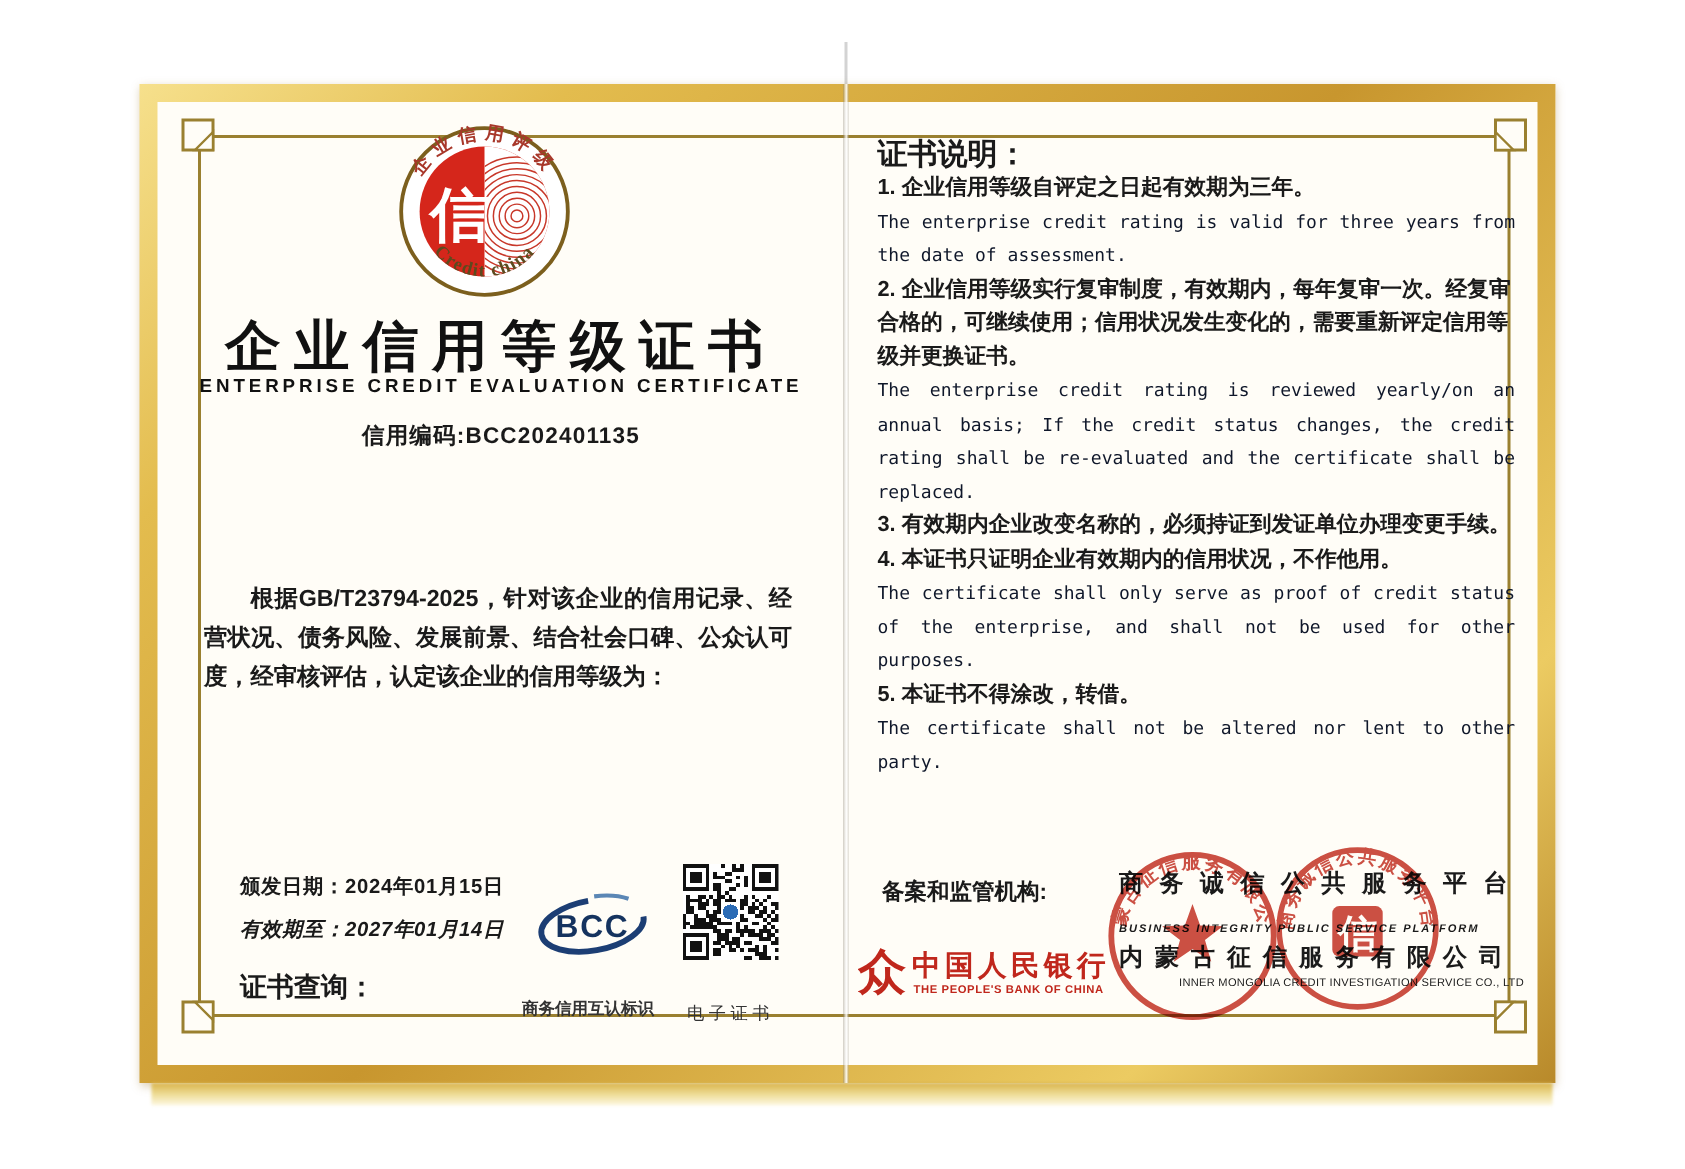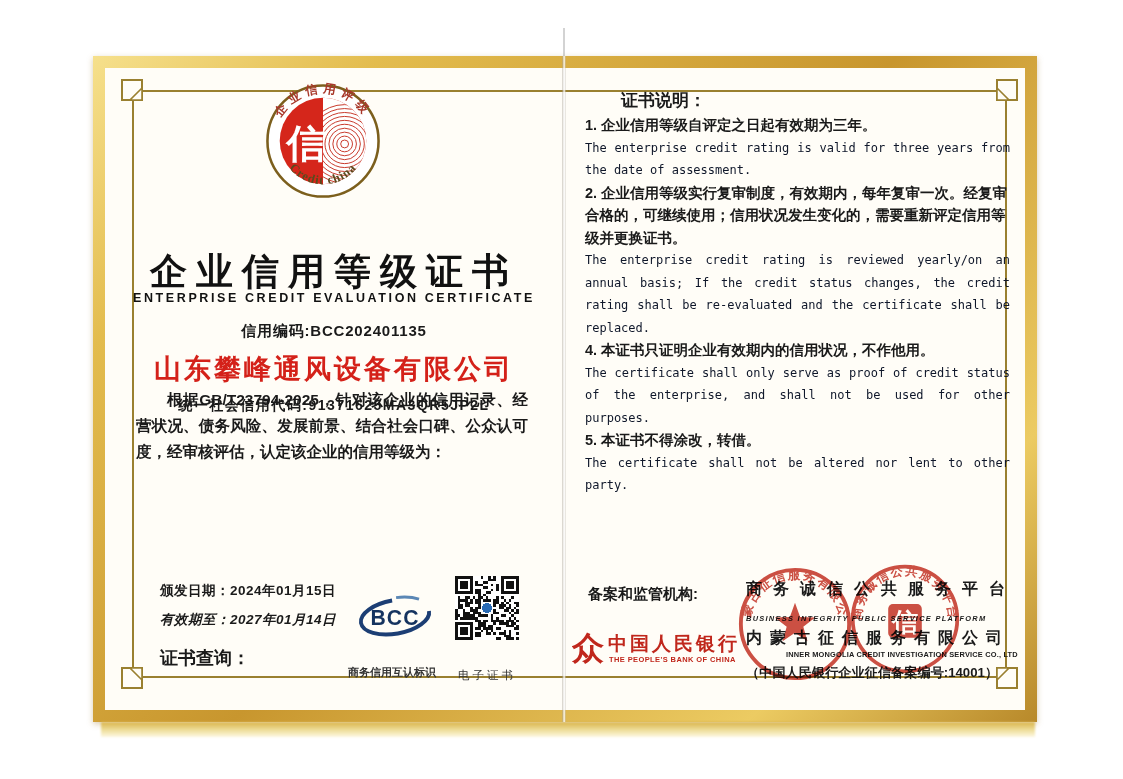--- a/index.html
+++ b/index.html
@@ -38,21 +38,21 @@
     border:2px solid #9a8030;
   }
   .corner { position:absolute; width:24px; height:24px; }
   .corner svg { display:block; }
   .c-tl { left:120px; top:78px; }
   .c-tr { left:995px; top:78px; transform:scaleX(-1); }
   .c-br { left:995px; top:666px; transform:scale(-1,-1); }
   .c-bl { left:120px; top:666px; transform:scaleY(-1); }
 
   
-  .lp-center { position:absolute; left:108px; width:452px; text-align:center;margin-top:41px; }
+  .lp-center { position:absolute; left:108px; width:452px; text-align:center; }
   .logo-badge { position:absolute; left:264px; top:82px; width:118px; height:118px; }
   .title-zh  { top:206px; font-size:37px; font-weight:700; letter-spacing:9px; color:#111; font-family:"Liberation Serif", serif; }
   .title-en  { top:250px; font-size:12.5px; font-weight:700; letter-spacing:2.6px; color:#111; }
   .credit-code { top:281px; font-size:15px; font-weight:700; letter-spacing:.8px; }
   .company   { top:310px; font-size:27px; font-weight:700; letter-spacing:3px; color:#d42119; }
   .uscc      { top:356px; font-size:14px; font-weight:700; letter-spacing:1.5px; }
   .statement {
     position:absolute; left:136px; top:387px; width:392px;
     font-size:15.5px; font-weight:700; line-height:26px;
     text-align:justify; text-indent:2em;
@@ -65,37 +65,37 @@
   .issue-row { top:582px; }
   .valid-row { top:611px;font-style:italic; }
   .query-label { position:absolute; left:160px; top:646px; font-size:18px; font-weight:700; }
   .query-urls  { position:absolute; left:224px; top:642px; text-align:left; font-size:12px; font-weight:700; line-height:17px; }
   .bcc-logo { position:absolute; left:356px; top:590px; width:78px; height:54px; }
   .bcc-caption { position:absolute; left:348px; top:665px; width:96px; text-align:left; font-size:11px; font-weight:700; color:#333; }
   .qr { position:absolute; left:455px; top:576px; width:64px; height:64px; }
   .qr-caption { position:absolute; left:446px; top:668px; width:82px; text-align:center; font-size:11.5px; letter-spacing:3px; color:#333; }
 
   
-  .instr-heading { position:absolute; left:585px; top:89px; font-size:17px; font-weight:700;margin-left:36px; }
+  .instr-heading { position:absolute; left:585px; top:89px; font-size:20px; font-weight:700; }
   .instructions { position:absolute; left:585px; top:114px; width:425px; }
   .instructions p { margin:0; }
   .in-zh { font-size:14.5px; font-weight:700; line-height:22.5px; }
   .in-en { font-family:"DejaVu Sans Mono", monospace; font-size:12px; line-height:22.5px; text-align:justify; color:#0f172a; }
 
   .reg-label { position:absolute; left:588px; top:585px; font-size:15px; font-weight:700; }
   .pboc { position:absolute; left:572px; top:626px; width:176px; height:46px; }
   .pboc-emblem { position:absolute; left:0; top:2px; width:32px; height:40px; }
   .pboc-zh { position:absolute; left:36px; top:5px; font-size:19px; font-weight:700; letter-spacing:3px; color:#c0271c; font-family:"Liberation Serif", serif; }
   .pboc-en { position:absolute; left:37px; top:29px; font-size:7.5px; font-weight:700; letter-spacing:.4px; color:#c0271c; }
 
   .org-block { position:absolute; left:746px; top:579px; width:266px; }
   .org-zh1 { font-size:16px; font-weight:700; letter-spacing:11px; white-space:nowrap; }
   .org-en1 { font-size:7.4px; font-weight:700; letter-spacing:1.3px; margin-top:14px; white-space:nowrap;font-style:italic; }
   .org-zh2 { font-size:16px; font-weight:700; letter-spacing:8px; margin-top:5px; white-space:nowrap; }
-  .org-en2 { font-size:7.4px; font-weight:700; letter-spacing:.2px; margin-top:1px; white-space:nowrap;padding-left:40px; }
+  .org-en2 { font-size:7.4px; font-weight:400; letter-spacing:.2px; margin-top:1px; white-space:nowrap;padding-left:40px; }
   .filing  { font-size:13.2px; font-weight:700; margin-top:5px; white-space:nowrap; }
 
   .seal { position:absolute; mix-blend-mode:multiply; opacity:.88; }
   .seal-left  { left:737px; top:566px; width:116px; height:116px; }
   .seal-right { left:849px; top:563px; width:112px; height:112px; }
 </style>
 </head>
 <body>
 
 <div class="stage">
@@ -166,24 +166,20 @@
       <text font-size="12.5" font-weight="bold" fill="#5c4a1e" font-family="Liberation Serif, serif" letter-spacing="1">
         <textPath href="#arcBot" startOffset="50%" text-anchor="middle">Credit china</textPath>
       </text>
     </svg>
   </div>
 
   <div class="lp-center title-zh" style="position:absolute;">企业信用等级证书</div>
   <div class="lp-center title-en" style="position:absolute;">ENTERPRISE CREDIT EVALUATION CERTIFICATE</div>
   <div class="lp-center credit-code" style="position:absolute;">
     <span>信用编码:</span><span>BCC202401135</span>
-  </div>
-  <div class="lp-center company" style="position:absolute;">山东攀峰通风设备有限公司</div>
-  <div class="lp-center uscc" style="position:absolute;">
-    <span>统一社会信用代码:</span><span>91371625MA3QR5JP2L</span>
   </div>
   <div class="statement">根据GB/T23794-2025，针对该企业的信用记录、经营状况、债务风险、发展前景、结合社会口碑、公众认可度，经审核评估，认定该企业的信用等级为：</div>
 
   <div class="date-row issue-row">
     <span>颁发日期：</span><span>2024年01月15日</span>
   </div>
   <div class="date-row valid-row">
     <span>有效期至：</span><span>2027年01月14日</span>
   </div>
   <div class="query-label">证书查询：</div>
@@ -416,20 +412,21 @@
       </svg>
   </div>
   <div class="qr-caption">电子证书</div>
 
   <div class="instr-heading">证书说明：</div>
   <div class="instructions">
     <p class="in-zh">1. 企业信用等级自评定之日起有效期为三年。</p>
     <p class="in-en">The enterprise credit rating is valid for three years from the date of assessment.</p>
     <p class="in-zh">2. 企业信用等级实行复审制度，有效期内，每年复审一次。经复审合格的，可继续使用；信用状况发生变化的，需要重新评定信用等级并更换证书。</p>
     <p class="in-en">The enterprise credit rating is reviewed yearly/on an annual basis; If the credit status changes, the credit rating shall be re-evaluated and the certificate shall be replaced.</p>
+    <p class="in-zh">3. 有效期内企业改变名称的，必须持证到发证单位办理变更手续。</p>
     <p class="in-zh">4. 本证书只证明企业有效期内的信用状况，不作他用。</p>
     <p class="in-en">The certificate shall only serve as proof of credit status of the enterprise, and shall not be used for other purposes.</p>
     <p class="in-zh">5. 本证书不得涂改，转借。</p>
     <p class="in-en">The certificate shall not be altered nor lent to other party.</p>
   </div>
 
   <div class="reg-label">备案和监管机构:</div>
 
   <div class="pboc">
     <div class="pboc-emblem">
@@ -439,21 +436,20 @@
     </div>
     <div class="pboc-zh">中国人民银行</div>
     <div class="pboc-en">THE PEOPLE'S BANK OF CHINA</div>
   </div>
 
   <div class="org-block">
     <div class="org-zh1">商务诚信公共服务平台</div>
     <div class="org-en1">BUSINESS INTEGRITY PUBLIC SERVICE PLATFORM</div>
     <div class="org-zh2">内蒙古征信服务有限公司</div>
     <div class="org-en2">INNER MONGOLIA CREDIT INVESTIGATION SERVICE CO., LTD</div>
-    <div class="filing">（中国人民银行企业征信备案编号:14001）</div>
   </div>
 
   <div class="seal seal-left">
     <svg viewBox="0 0 120 120" width="116" height="116">
       <defs>
           <path id="sealArc1" d="M13,60 A47,47 0 0 1 107,60"></path>
         </defs>
       <circle cx="60" cy="60" r="56" fill="none" stroke="#c4372b" stroke-width="4"></circle>
       <text font-size="13" font-weight="bold" fill="#c4372b" letter-spacing="2">
         <textPath href="#sealArc1" startOffset="50%" text-anchor="middle">内蒙古征信服务有限公司</textPath>

